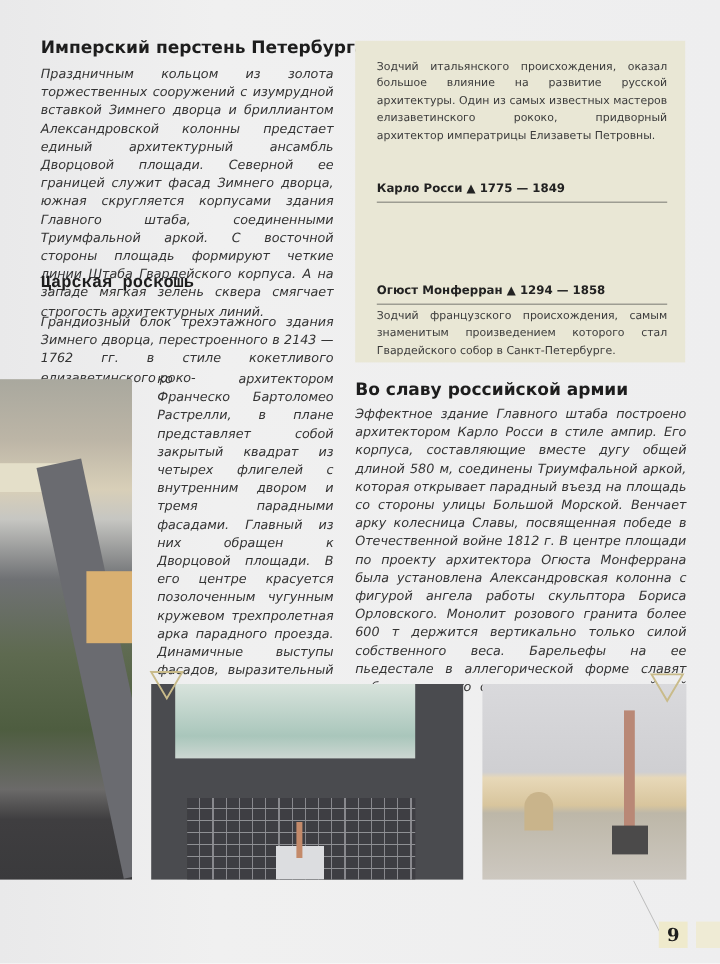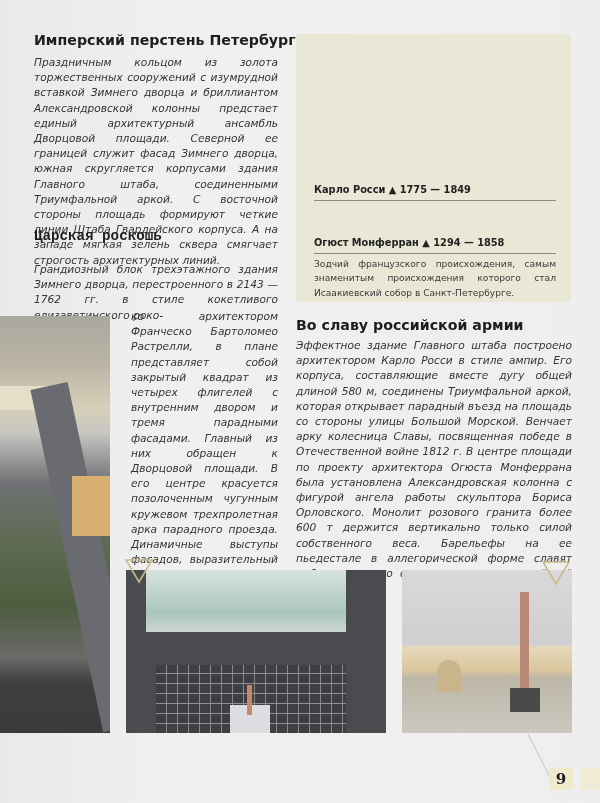--- a/index.html
+++ b/index.html
@@ -12,21 +12,21 @@
   .txt p{margin:0;font-style:italic;}
   #h1{left:34px;top:32px;}
   #p1{left:34px;top:55px;width:244px;}
   #h2{left:34px;top:228px;font-family:Liberation Mono, monospace;}
   #p2{left:34px;top:262px;width:244px;}
   #p2b{left:131px;top:309px;width:147px;}
   #card{left:296px;top:34px;width:275px;height:268px;background:#e9e7d5;}
   .bio{position:absolute;left:18px;width:242px;}
   .bio .name{font-weight:bold;font-size:9.8px;line-height:14px;color:#222;padding-bottom:3px;border-bottom:1.5px solid #8a8a82;}
   .bio .desc{font-size:9.1px;line-height:14.4px;color:#3a3a3a;margin-top:3px;text-align:justify;}
-  #bio0{top:12px;} #bio1{top:117px;margin-top:32px;} #bio2{top:202px;}
+  #bio0{top:12px;} #bio1{top:117px;} #bio2{top:202px;}
   #h3{left:296px;top:317px;}
   #p3{left:296px;top:338px;width:276px;}
   .photo{position:absolute;overflow:hidden;}
   #ph-left{left:0;top:316px;width:110px;height:417px;
     background:linear-gradient(180deg,#a9a89e 0%,#bcb5a6 12%,#d8cfb8 22%,#c6c6c2 28%,#6f7174 40%,#5e6a50 55%,#4e5d40 70%,#6b6a69 82%,#3f3e40 88%,#3a3a3c 100%);}
   #ph-left .road{position:absolute;left:30px;top:70px;width:38px;height:350px;background:#6a6b70;transform:rotate(-12deg);transform-origin:top;}
   #ph-left .bld{position:absolute;left:72px;top:160px;width:38px;height:60px;background:#d9b071;}
   #ph-left .bld2{position:absolute;left:0;top:70px;width:60px;height:24px;background:#e4dfc9;}
   #ph-mid{left:126px;top:570px;width:260px;height:163px;background:#4a4b4f;}
   #ph-mid .palace{position:absolute;left:20px;top:0;width:200px;height:62px;background:linear-gradient(180deg,#d8e3dc,#a9c6bb 70%,#cdd7d2);}
@@ -56,27 +56,28 @@
 <h2 class="abs" id="h2">Царская роскошь</h2>
 <div class="abs txt" id="p2">
     <p>Грандиозный блок трехэтажного здания Зимнего дворца, перестроенного в 2143 — 1762 гг. в стиле кокетливого елизаветинского роко-</p>
   </div>
 <div class="abs txt" id="p2b">
     <p>ко архитектором Франческо Бартоломео Растрелли, в плане представляет собой закрытый квадрат из четырех флигелей с внутренним двором и тремя парадными фасадами. Главный из них обращен к Дворцовой площади. В его центре красуется позолоченным чугунным кружевом трехпролетная арка парадного проезда. Динамичные выступы фасадов, выразительный ритм колонн, скульптурное убранство создают незабываемое впечатление великолепия.</p>
   </div>
 
 <div class="abs" id="card">
   <div class="bio" id="bio0">
+    <div class="desc">Зодчий итальянского происхождения, оказал большое влияние на развитие русской архитектуры. Один из самых известных мастеров елизаветинского рококо, придворный архитектор императрицы Елизаветы Петровны.</div>
   </div>
   <div class="bio" id="bio1">
     <div class="name">Карло Росси ▲ 1775 — 1849</div>
   </div>
   <div class="bio" id="bio2">
     <div class="name">Огюст Монферран ▲ 1294 — 1858</div>
-    <div class="desc">Зодчий французского происхождения, самым знаменитым происхождения которого стал Исаакиевский собор в Санкт-Петербурге.</div>
+    <div class="desc">Зодчий французского происхождения, самым знаменитым произведением которого стал Гвардейского собор в Санкт-Петербурге.</div>
   </div>
 </div>
 
 <h2 class="abs" id="h3">Во славу российской армии</h2>
 <div class="abs txt" id="p3">
     <p>Эффектное здание Главного штаба построено архитектором Карло Росси в стиле ампир. Его корпуса, составляющие вместе дугу общей длиной 580 м, соединены Триумфальной аркой, которая открывает парадный въезд на площадь со стороны улицы Большой Морской. Венчает арку колесница Славы, посвященная победе в Отечественной войне 1812 г. В центре площади по проекту архитектора Огюста Монферрана была установлена Александровская колонна с фигурой ангела работы скульптора Бориса Орловского. Монолит розового гранита более 600 т держится вертикально только силой собственного веса. Барельефы на ее пьедестале в аллегорической форме славят победу русского оружия и отвагу российской армии.</p>
   </div>
 
 <div class="photo" id="ph-left">
   <div class="bld2"></div>

